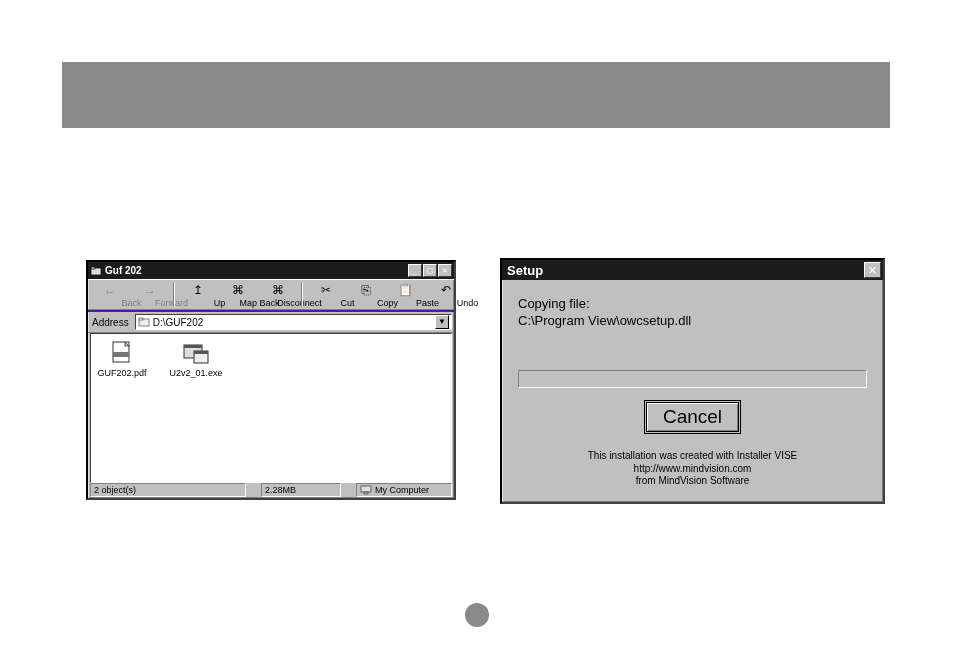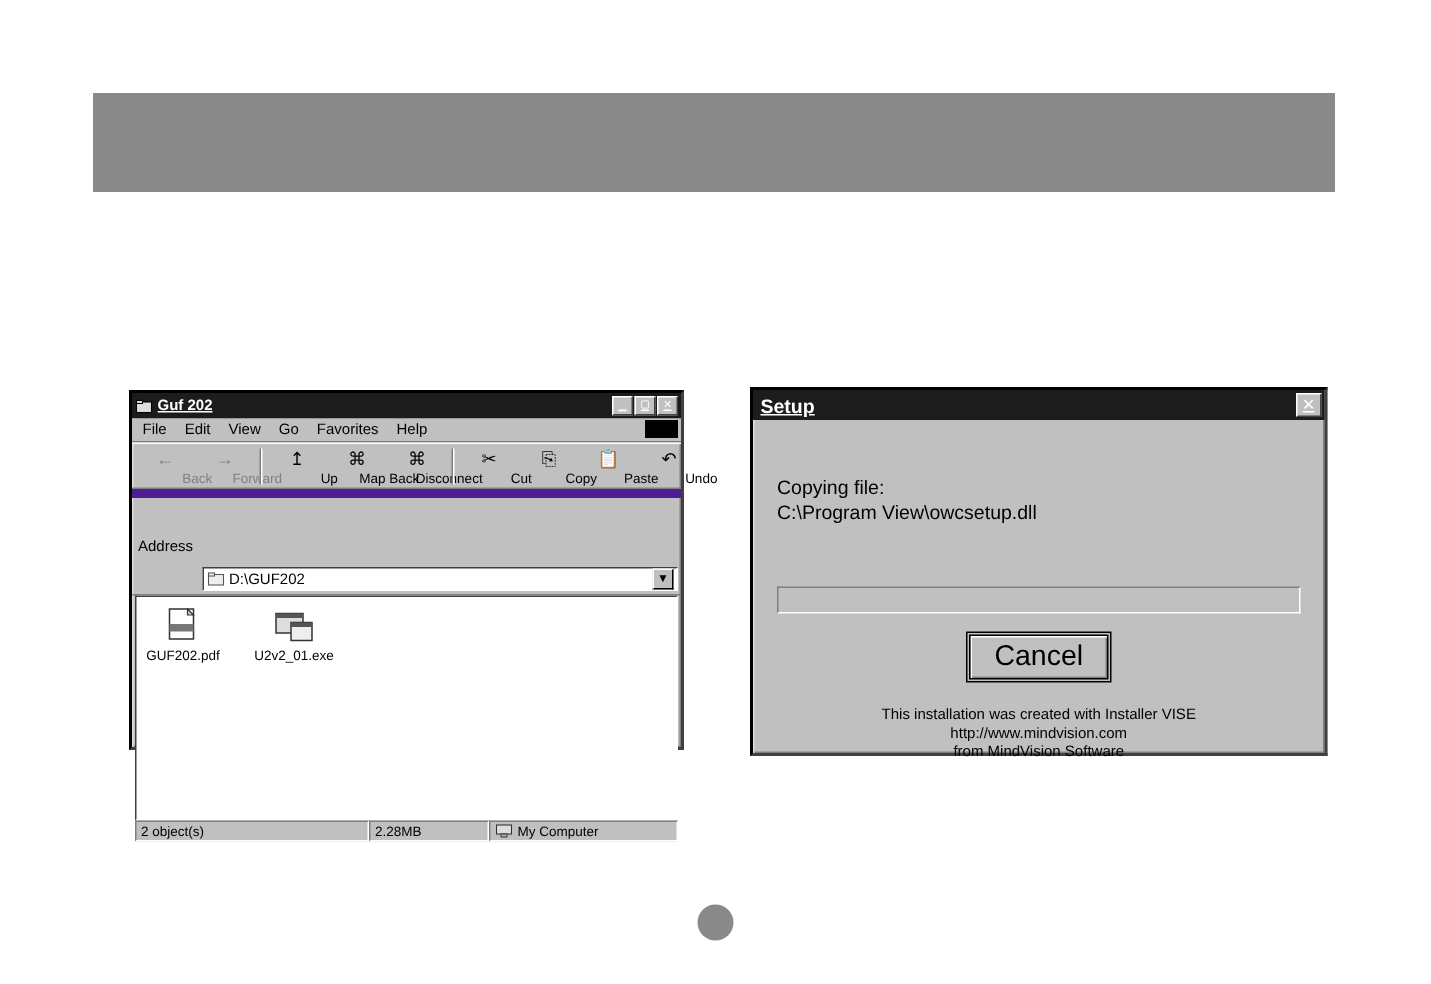--- a/index.html
+++ b/index.html
@@ -41,21 +41,20 @@
   }
   #explorer { left: 86px; top: 260px; width: 370px; height: 240px; font-size: 10px; }
   #setup    { left: 500px; top: 258px; width: 385px; height: 246px; font-size: 13px; }
 
   .titlebar {
     background: #1c1c1c;
     color: #fff;
     height: 17px;
     display: flex; align-items: center;
     padding: 0 2px;
-    text-decoration: underline;
   }
   #setup .titlebar { height: 20px; }
   .titlebar .appicon {
     width: 12px; height: 12px; margin-right: 3px;
     display: inline-flex; align-items: center; justify-content: center;
   }
   .titlebar .ttext { flex: 1; font-weight: bold; font-size: 10px; white-space: nowrap; overflow: hidden; }
   #setup .titlebar .ttext { font-size: 13px; padding-left: 3px; }
   .titlebar .ctrls { display: flex; }
   .winbtn {
@@ -101,32 +100,31 @@
     display: flex; align-items: center; justify-content: center;
     font-size: 12px;
   }
   .tbtn .tlabel { margin-top: 1px; line-height: 1; white-space: nowrap; margin-left: 43px; }
   .sep { width: 1px; align-self: stretch; margin: 1px 3px; border-left: 1px solid #808080; border-right: 1px solid #fff; }
 
   .addrbar {
     display: flex; align-items: center;
     padding: 2px;
     gap: 4px;
-    border-top: 6px solid #4c1d95;
+    border-top: 2px solid #4c1d95;
     border-bottom: 1px solid #808080;
   }
   .addrbar .lbl { font-size: 10px; padding: 0 2px; }
   .addrbox {
     flex: 1; height: 16px; background: #fff;
     border: 1px solid #808080;
     border-top-color: #404040; border-left-color: #404040;
     border-right-color: #fff; border-bottom-color: #fff;
     display: flex; align-items: center; padding: 0 2px; gap: 3px;
     font-size: 10px;
-    margin-top: 44px;
   }
   .addrbox .foldicon { width: 12px; height: 12px; display:inline-flex; }
   .addrbox .ddbtn {
     margin-left: auto; width: 14px; height: 14px;
     background: #c0c0c0;
     border: 1px solid #000;
     border-top-color: #fff; border-left-color: #fff;
     font-size: 8px; text-align: center; line-height: 11px;
   }
 
@@ -145,40 +143,39 @@
     display: flex; flex-direction: column; align-items: center;
     font-size: 9px; text-align: center;
   }
   .fileicon .ic { width: 30px; height: 26px; display:flex; align-items:center; justify-content:center; }
   .fileicon .name { margin-top: 2px; white-space: nowrap; }
 
   .statusbar {
     display: flex;
     font-size: 9px;
     padding: 0 2px 1px 2px;
-    gap: 0;
+    gap: 15px;
   }
   .statusbar .cell {
     border: 1px solid #808080;
     border-top-color: #808080; border-left-color: #808080;
     border-right-color: #fff; border-bottom-color: #fff;
     padding: 1px 3px;
     height: 14px; line-height: 12px;
     background: #c0c0c0;
     overflow: hidden; white-space: nowrap;
     display: flex; align-items: center; gap: 3px;
   }
   .statusbar .c1 { width: 156px; }
   .statusbar .c2 { width: 80px; }
   .statusbar .c3 { flex: 1; }
 
   
   #setup .body {
     padding: 14px 16px 8px 16px;
-    margin-top: 21px;
   }
   #setup .line { margin: 2px 0; }
   .progress-outer {
     margin-top: 42px;
     height: 18px;
     border: 1px solid #808080;
     border-top-color: #808080; border-left-color: #808080;
     border-right-color: #fff; border-bottom-color: #fff;
     background: #c0c0c0;
   }
@@ -213,29 +210,20 @@
         </svg>
     </span>
     <span class="ttext">Guf 202</span>
     <span class="ctrls">
       <span class="winbtn">_</span>
       <span class="winbtn">▢</span>
       <span class="winbtn">✕</span>
     </span>
   </div>
 
-  <div class="menubar">
-    <span>File</span>
-    <span>Edit</span>
-    <span>View</span>
-    <span>Go</span>
-    <span>Favorites</span>
-    <span>Help</span>
-    <span class="logo"></span>
-  </div>
 
   <div class="toolbar" id="exp-toolbar">
       <div class="tbtn disabled">
         <div class="ticon">←</div>
         <div class="tlabel">Back</div>
       </div>
       <div class="tbtn disabled">
         <div class="ticon">→</div>
         <div class="tlabel">Forward</div>
       </div>

